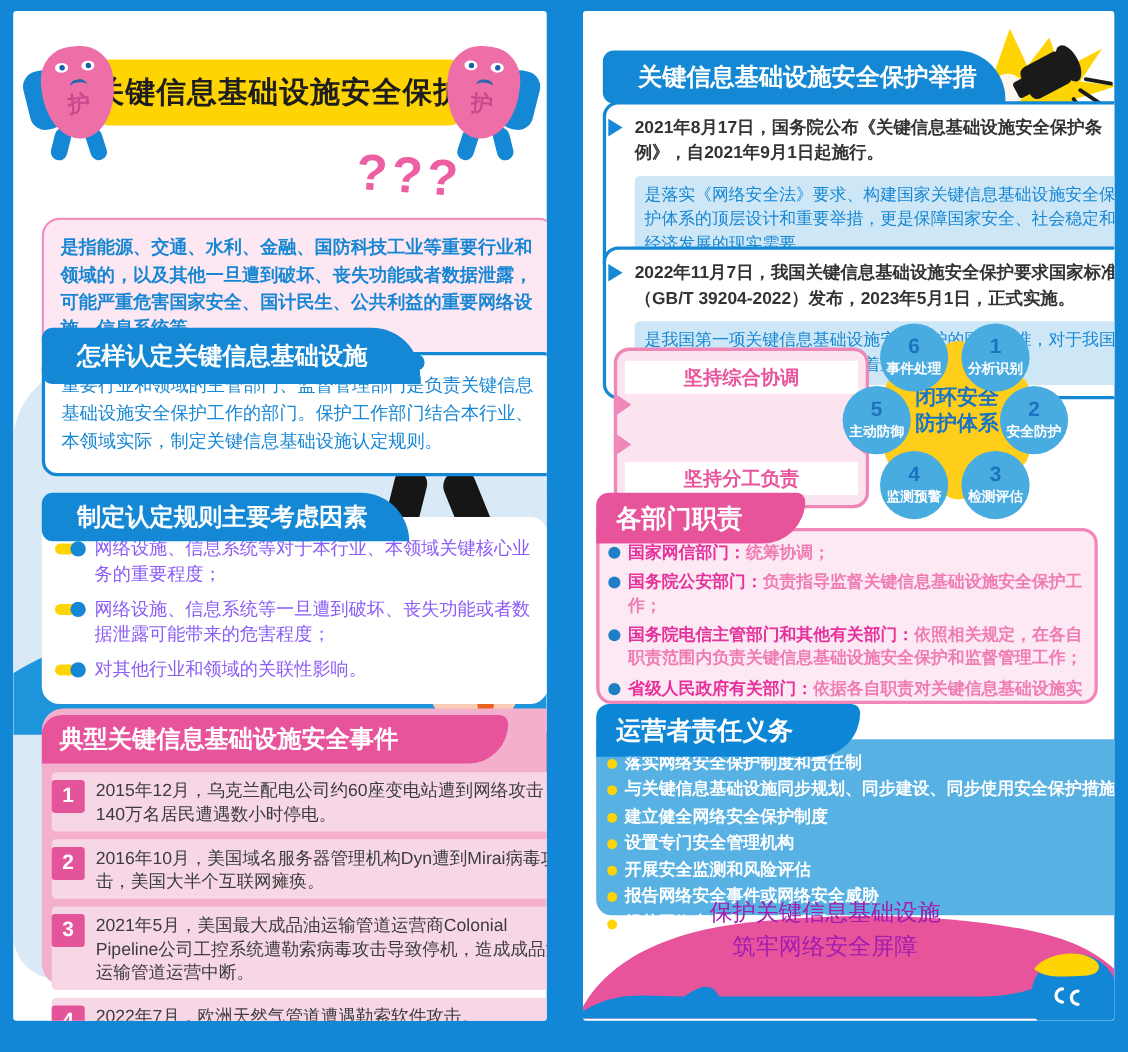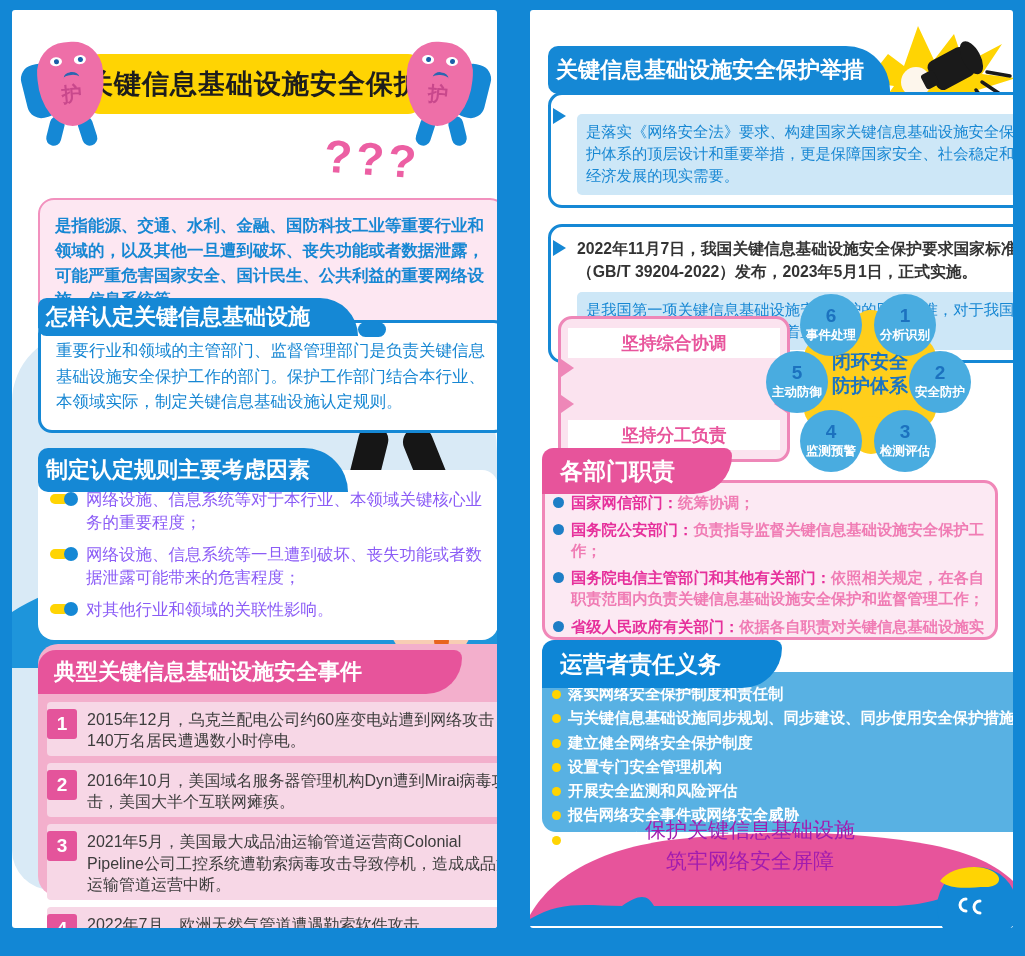--- a/index.html
+++ b/index.html
@@ -9,21 +9,21 @@
     font-family:"Liberation Sans",sans-serif;
     -webkit-font-smoothing:antialiased;
   }
   .abs{position:absolute;}
   .card{position:absolute;top:10px;height:918px;background:#FFFFFF;border-radius:3px;overflow:hidden;}
   #left-card{left:12px;width:485px;}
   #right-card{left:530px;width:483px;}
 
   
   .hdr-blue{background:#1588D5;color:#fff;font-weight:bold;font-size:22px;
-    display:flex;align-items:center;padding-left:8px;border-radius:10px 44px 0 10px;z-index:5;}
+    display:flex;align-items:center;padding-left:32px;border-radius:10px 44px 0 10px;z-index:5;}
   .hdr-pink{background:#E7549B;color:#fff;font-weight:bold;font-size:22px;
     display:flex;align-items:center;padding-left:18px;z-index:5;}
   .bluebox{background:#fff;border:3px solid #1588D5;border-radius:14px;z-index:4;}
   .blue-text{color:#1787D3;}
 
   
   .lightband{left:0;top:322px;width:485px;height:558px;background:#D9EAF6;
     border-radius:70px 120px 40px 40px;z-index:0;}
   .wave-svg{left:0;top:540px;width:485px;height:130px;z-index:1;}
 
@@ -41,21 +41,21 @@
   .sg-mouth{position:absolute;top:30px;left:26px;width:16px;height:9px;border-top:3px solid #2B66B0;border-radius:50%;}
 
   .what-header{left:26px;top:136px;width:278px;height:42px;background:#EC5FA3;color:#fff;
     font-weight:bold;font-size:22px;display:flex;align-items:center;padding-left:18px;
     border-radius:10px 42px 0 10px;z-index:5;}
   .marks{left:312px;top:122px;font-size:46px;font-weight:bold;color:#EC5FA3;letter-spacing:4px;z-index:5;
     transform:rotate(4deg);}
   .what-box{left:26px;top:188px;width:434px;background:#FDE7F2;border:2px solid #F291BE;border-radius:16px;
     padding:13px 15px;color:#1787D3;font-size:16.5px;line-height:1.5;font-weight:bold;z-index:4;}
 
-  .how-header{left:26px;top:288px;width:312px;height:38px;}
+  .how-header{left:26px;top:288px;width:312px;height:51px;}
   .how-dot{left:346px;top:312px;width:28px;height:15px;background:#1588D5;border-radius:8px;z-index:5;}
   .how-box{left:26px;top:310px;width:434px;padding:15px 15px;font-size:16.5px;line-height:1.55;z-index:4;}
 
   .blob-guy{left:262px;top:272px;width:220px;height:310px;z-index:2;}
   .bg-head{position:absolute;left:58px;top:0;width:152px;height:148px;background:#2D9FDE;
     border-radius:48% 52% 55% 45% / 55% 50% 50% 45%;}
   .bg-patch{position:absolute;left:96px;top:-4px;width:86px;height:34px;background:#FFD403;
     border-radius:50%;transform:rotate(7deg);}
   .bg-eye{position:absolute;top:30px;width:10px;height:13px;border:3px solid #fff;border-right:none;
     border-radius:8px 0 0 8px;}
@@ -272,20 +272,21 @@
       <line x1="127" y1="52" x2="150" y2="56"></line>
       <line x1="116" y1="70" x2="127" y2="86"></line>
     </g>
   </svg>
 
   <div class="abs hdr-blue measures-header">关键信息基础设施安全保护举措</div>
 
   <div class="abs bluebox mbox" id="mbox-0">
     <div class="main">
       <span class="m-arrow"></span>
+      <span>2021年8月17日，国务院公布《关键信息基础设施安全保护条例》，自2021年9月1日起施行。</span>
     </div>
     <div class="note">是落实《网络安全法》要求、构建国家关键信息基础设施安全保护体系的顶层设计和重要举措，更是保障国家安全、社会稳定和经济发展的现实需要。</div>
   </div>
 
   <div class="abs bluebox mbox" id="mbox-1">
     <div class="main">
       <span class="m-arrow"></span>
       <span>2022年11月7日，我国关键信息基础设施安全保护要求国家标准（GB/T 39204-2022）发布，2023年5月1日，正式实施。</span>
     </div>
     <div class="note">是我国第一项关键信息基础设施安全保护的国家标准，对于我国关键信息基础设施安全保护有着重要的指导意义。</div>

